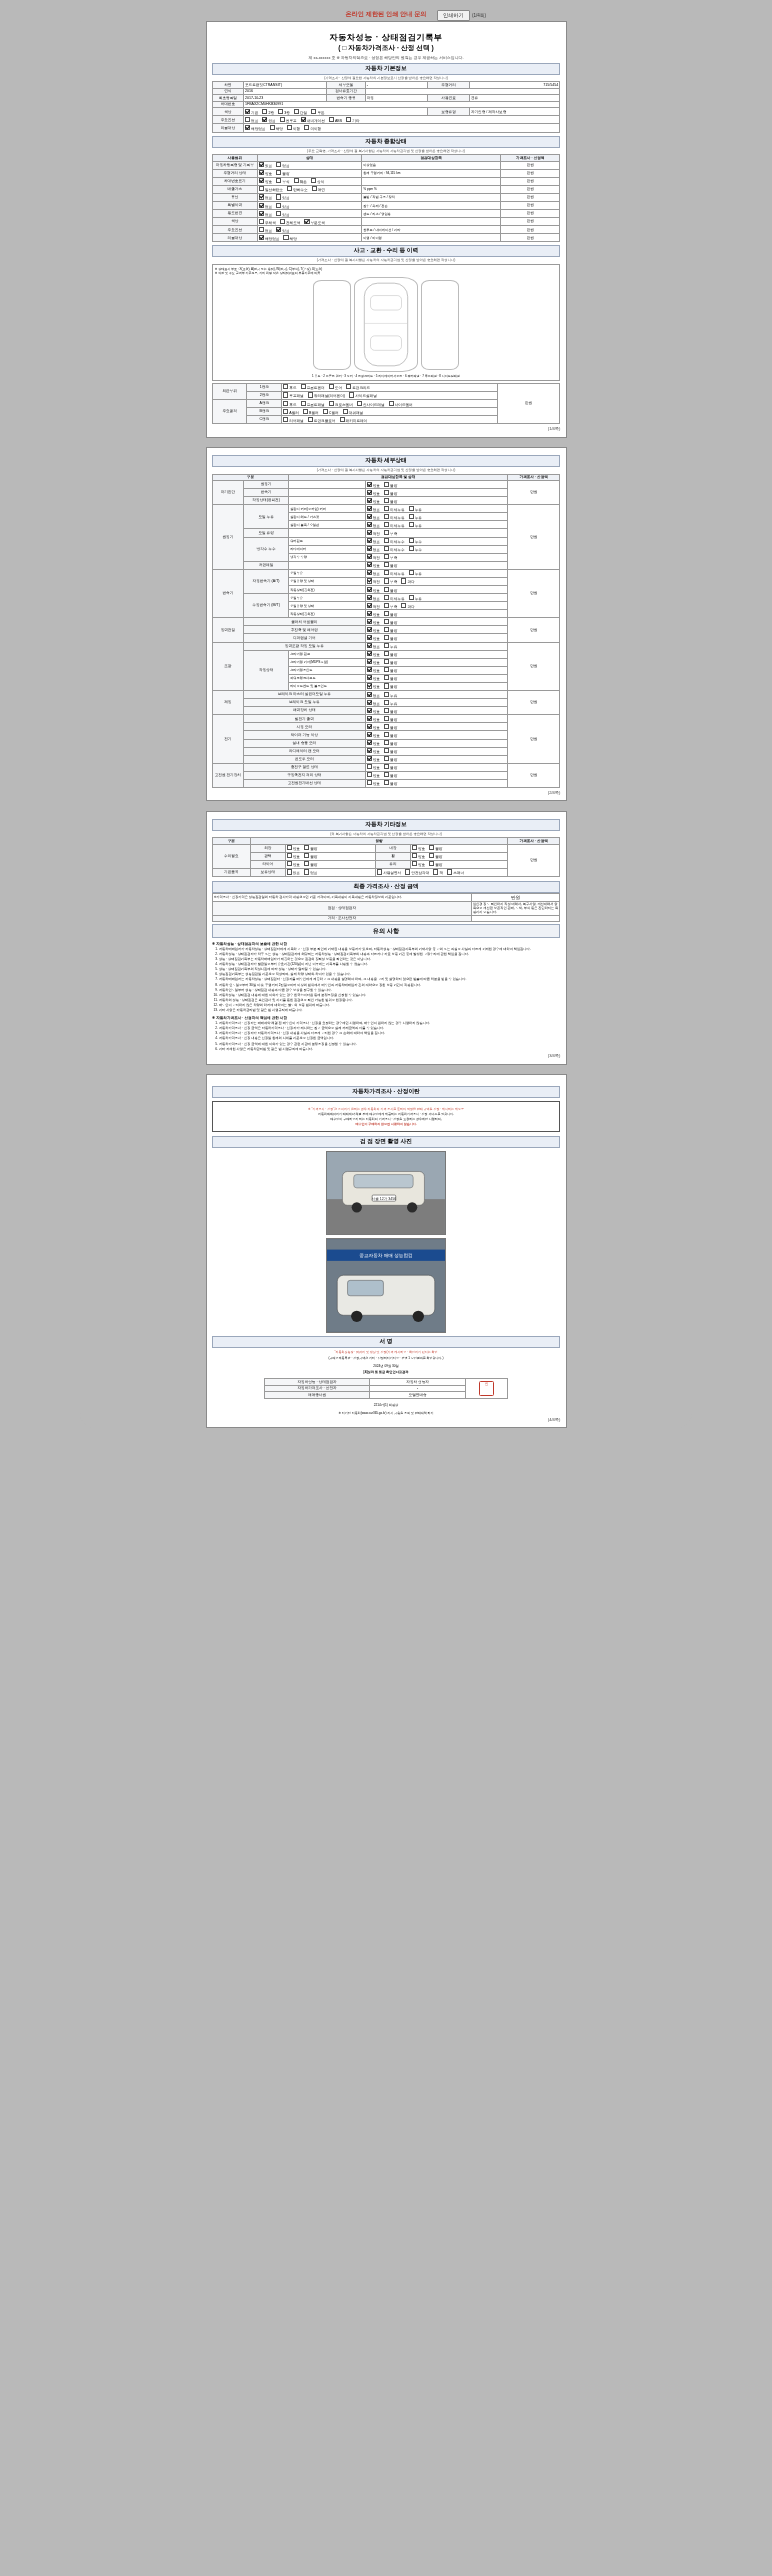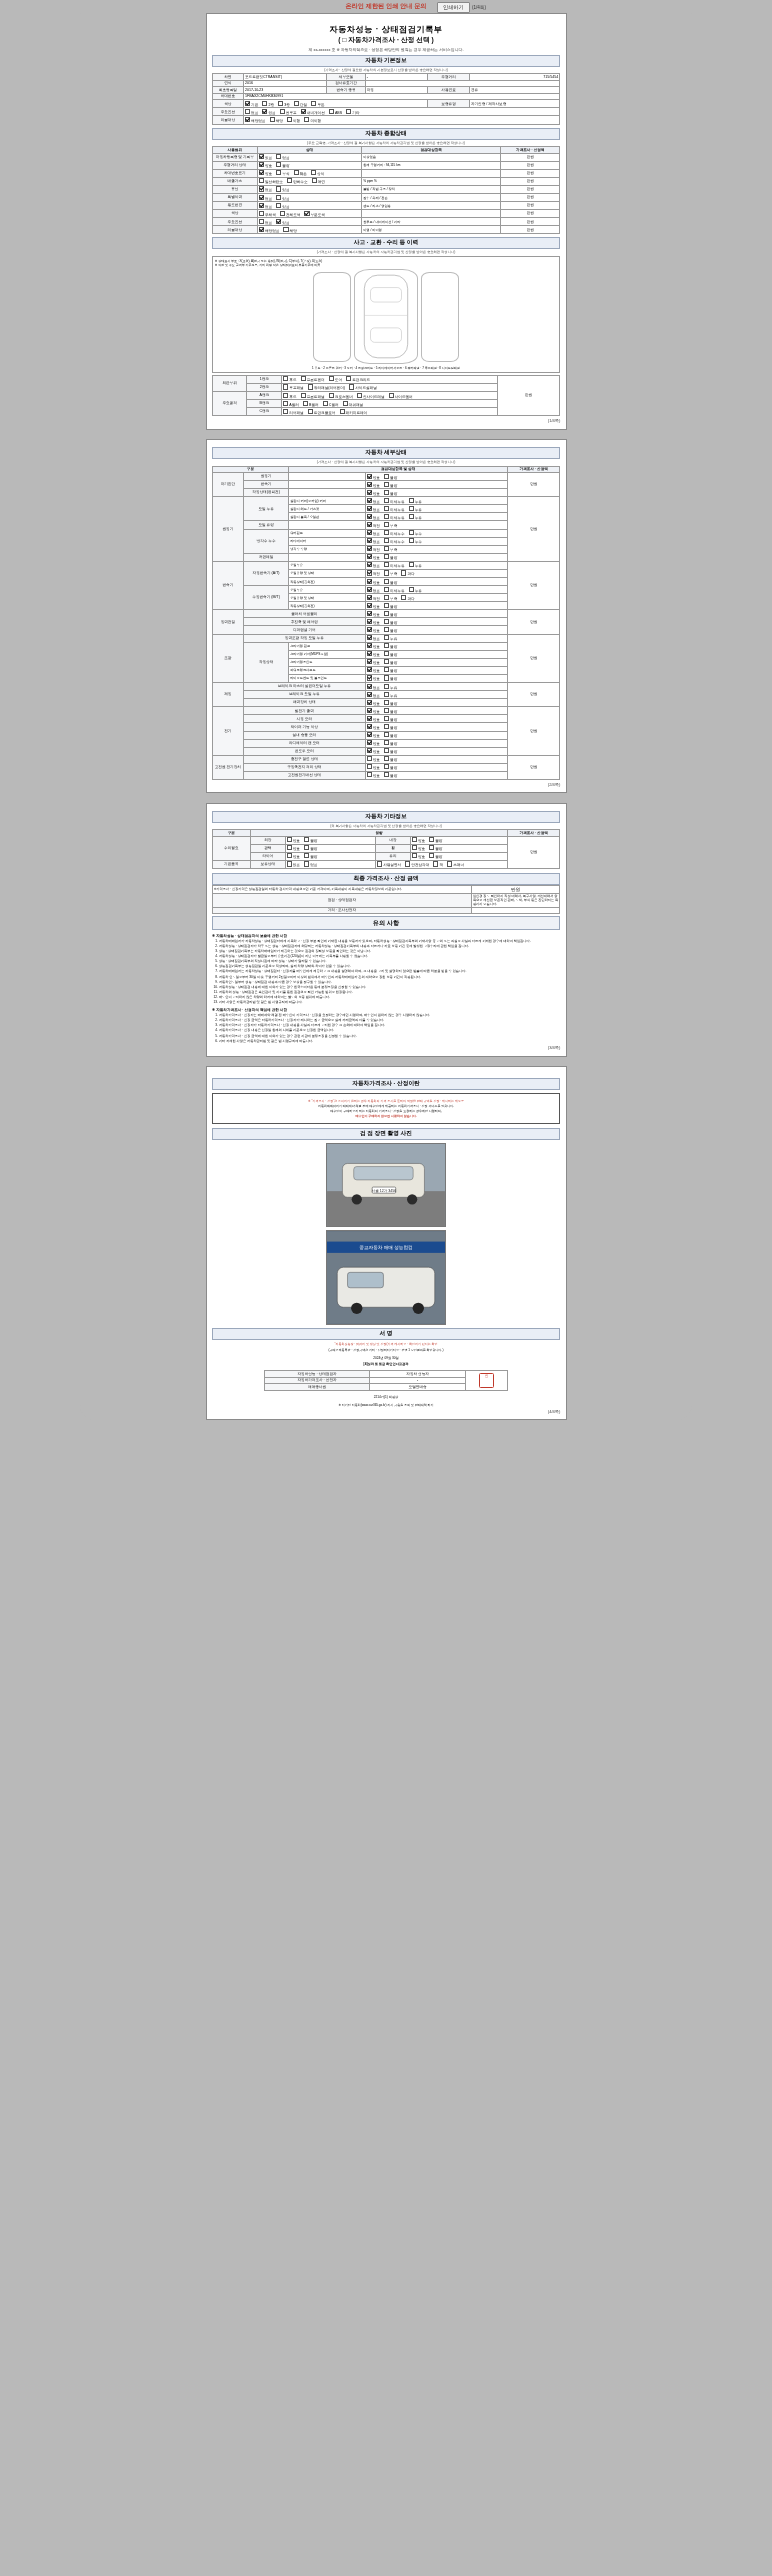--- a/index.html
+++ b/index.html
@@ -1,16 +1,16 @@
 <!DOCTYPE html>
 <html lang="ko" style="font-size:8.2px"><head>
 <meta charset="utf-8">
 <style>
   html,body{margin:0;padding:0;background:#b9b9b9;font-family:"Liberation Sans","DejaVu Sans",sans-serif;}
-  .page-wrap{width:612px;margin:0 auto;background:#b9b9b9;border-radius:15px;}
+  .page-wrap{width:612px;margin:8px auto;background:#b9b9b9;border-radius:15px;}
   .topbar{height:13.4px;display:flex;align-items:center;justify-content:center;position:relative;background:#b9b9b9;}
   .topbar .t{color:#c0392b;font-size:6.2px;font-weight:bold;}
   .topbar .btns{position:absolute;right:206px;top:2.1px;display:flex;gap:2.1px;align-items:center;}
   .topbar .btn{border:0.5px solid #888;background:#f1f1f1;font-size:5.2px;padding:1px 5.2px;border-radius:1px;color:#222;}
   .topbar .pg{font-size:4.6px;color:#333;}
   .sheet{width:361px;margin:0 auto 9.3px auto;background:#fff;border:0.5px solid #8a8a8a;box-sizing:border-box;padding:4.1px 5.2px 5.2px 5.2px;position:relative;}
   .pgfoot{text-align:right;font-size:4.1px;color:#444;margin-top:2.1px;}
   .title-main{text-align:center;font-size:8.2px;font-weight:bold;letter-spacing:0.5px;margin:5.2px 0 1px 0;}
   .title-sub{text-align:center;font-size:6.7px;font-weight:bold;margin:0 0 2.1px 0;}
   .title-line{text-align:center;font-size:3.9px;color:#333;margin-bottom:3.1px;}

